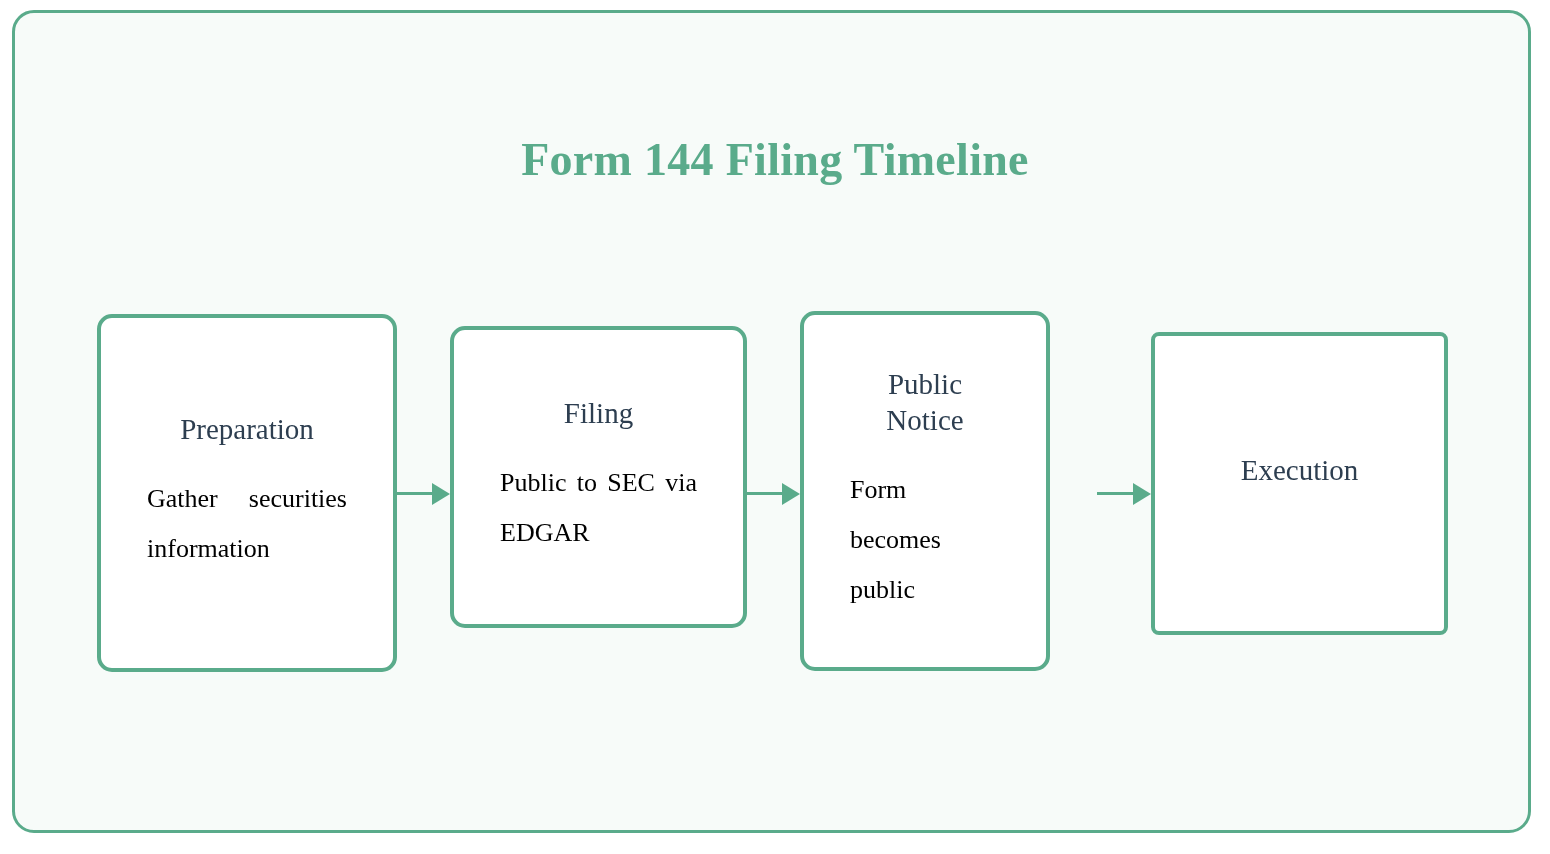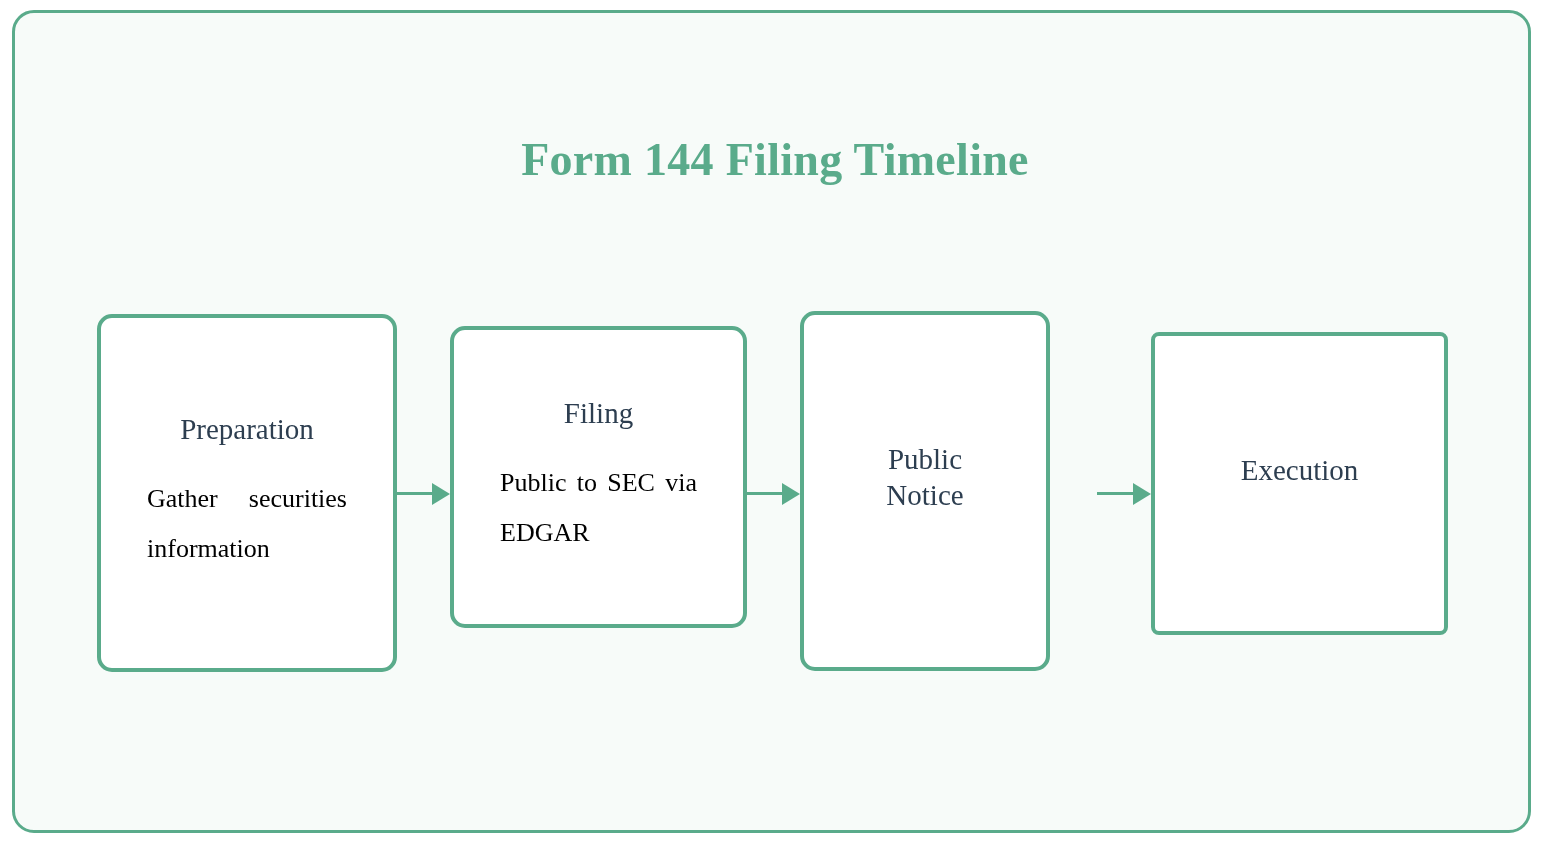--- a/index.html
+++ b/index.html
@@ -158,20 +158,21 @@
       <div class="node-desc">Public to SEC via EDGAR</div>
     </div>
 
     <div class="connector" id="connector-1">
       <div class="shaft"></div>
       <div class="head"></div>
     </div>
 
     <div class="flow-node" id="node-2">
       <div class="node-title">Public Notice</div>
+      <div class="node-desc">Form becomes public</div>
     </div>
 
     <div class="connector" id="connector-2">
       <div class="shaft"></div>
       <div class="head"></div>
     </div>
 
     <div class="flow-node" id="node-3">
       <div class="node-title">Execution</div>
     </div>

